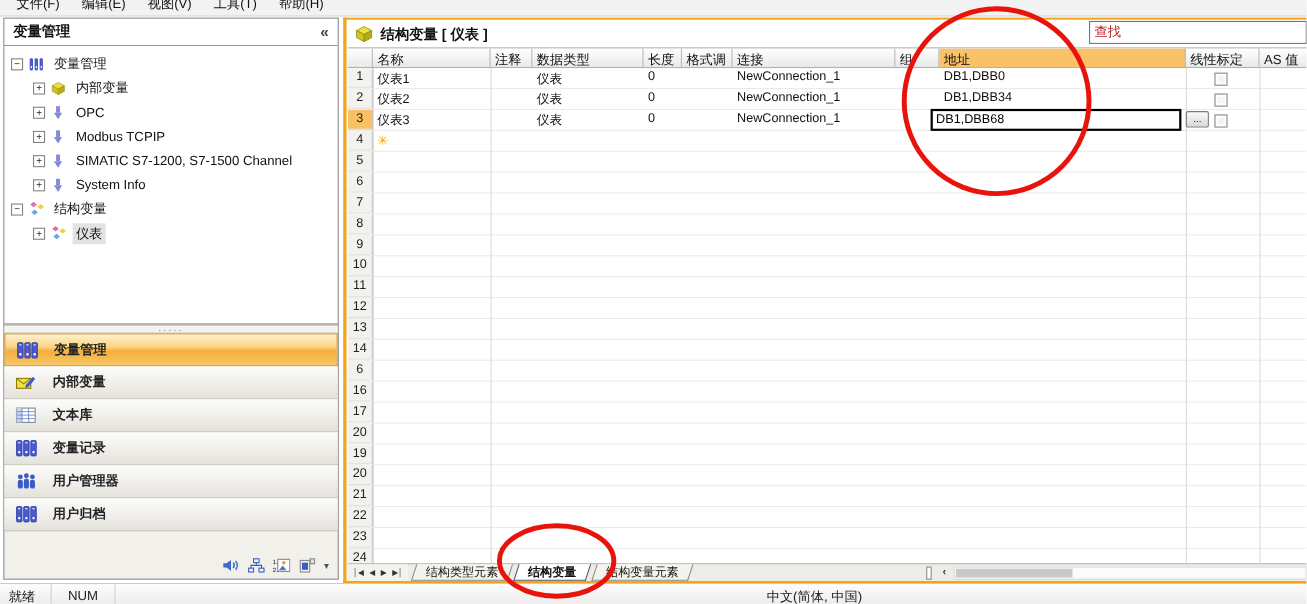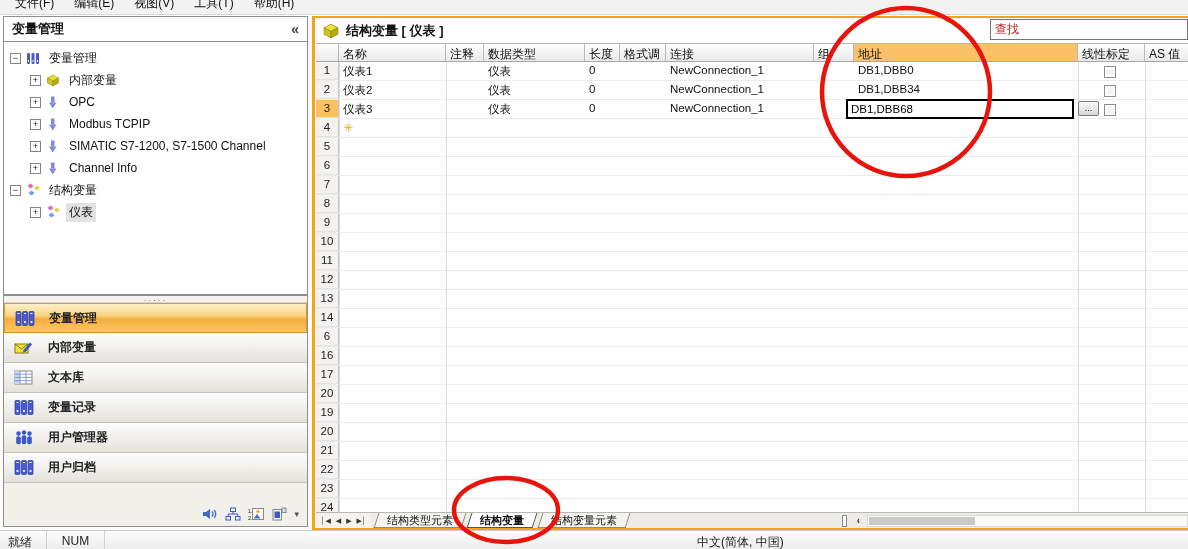--- a/index.html
+++ b/index.html
@@ -157,21 +157,21 @@
         <span class="tlabel">SIMATIC S7-1200, S7-1500 Channel</span>
       </div>
       <div class="tree-row" style="padding-left: 26px;">
         <span class="expander">+</span>
         <span class="ticon">
           <svg width="14" height="13" viewBox="0 0 14 13">
             <rect x="5" y="0.5" width="3.5" height="6" fill="#8289d8"></rect>
             <polygon points="3,6.5 10.5,6.5 6.8,12.5" fill="#8289d8"></polygon>
           </svg>
         </span>
-        <span class="tlabel">Channel Info</span>
+        <span class="tlabel">System Info</span>
       </div>
       <div class="tree-row" style="padding-left: 6px;">
         <span class="expander">−</span>
         <span class="ticon">
           <svg width="15" height="14" viewBox="0 0 15 14">
             <polygon points="4.5,0.5 7.5,3 4.5,5.5 1.5,3" fill="#e868b0"></polygon>
             <polygon points="11,2.5 14,5 11,7.5 8,5" fill="#e8d44a"></polygon>
             <polygon points="5.5,7.5 8.5,10 5.5,12.5 2.5,10" fill="#70a0e8"></polygon>
           </svg>
         </span>

